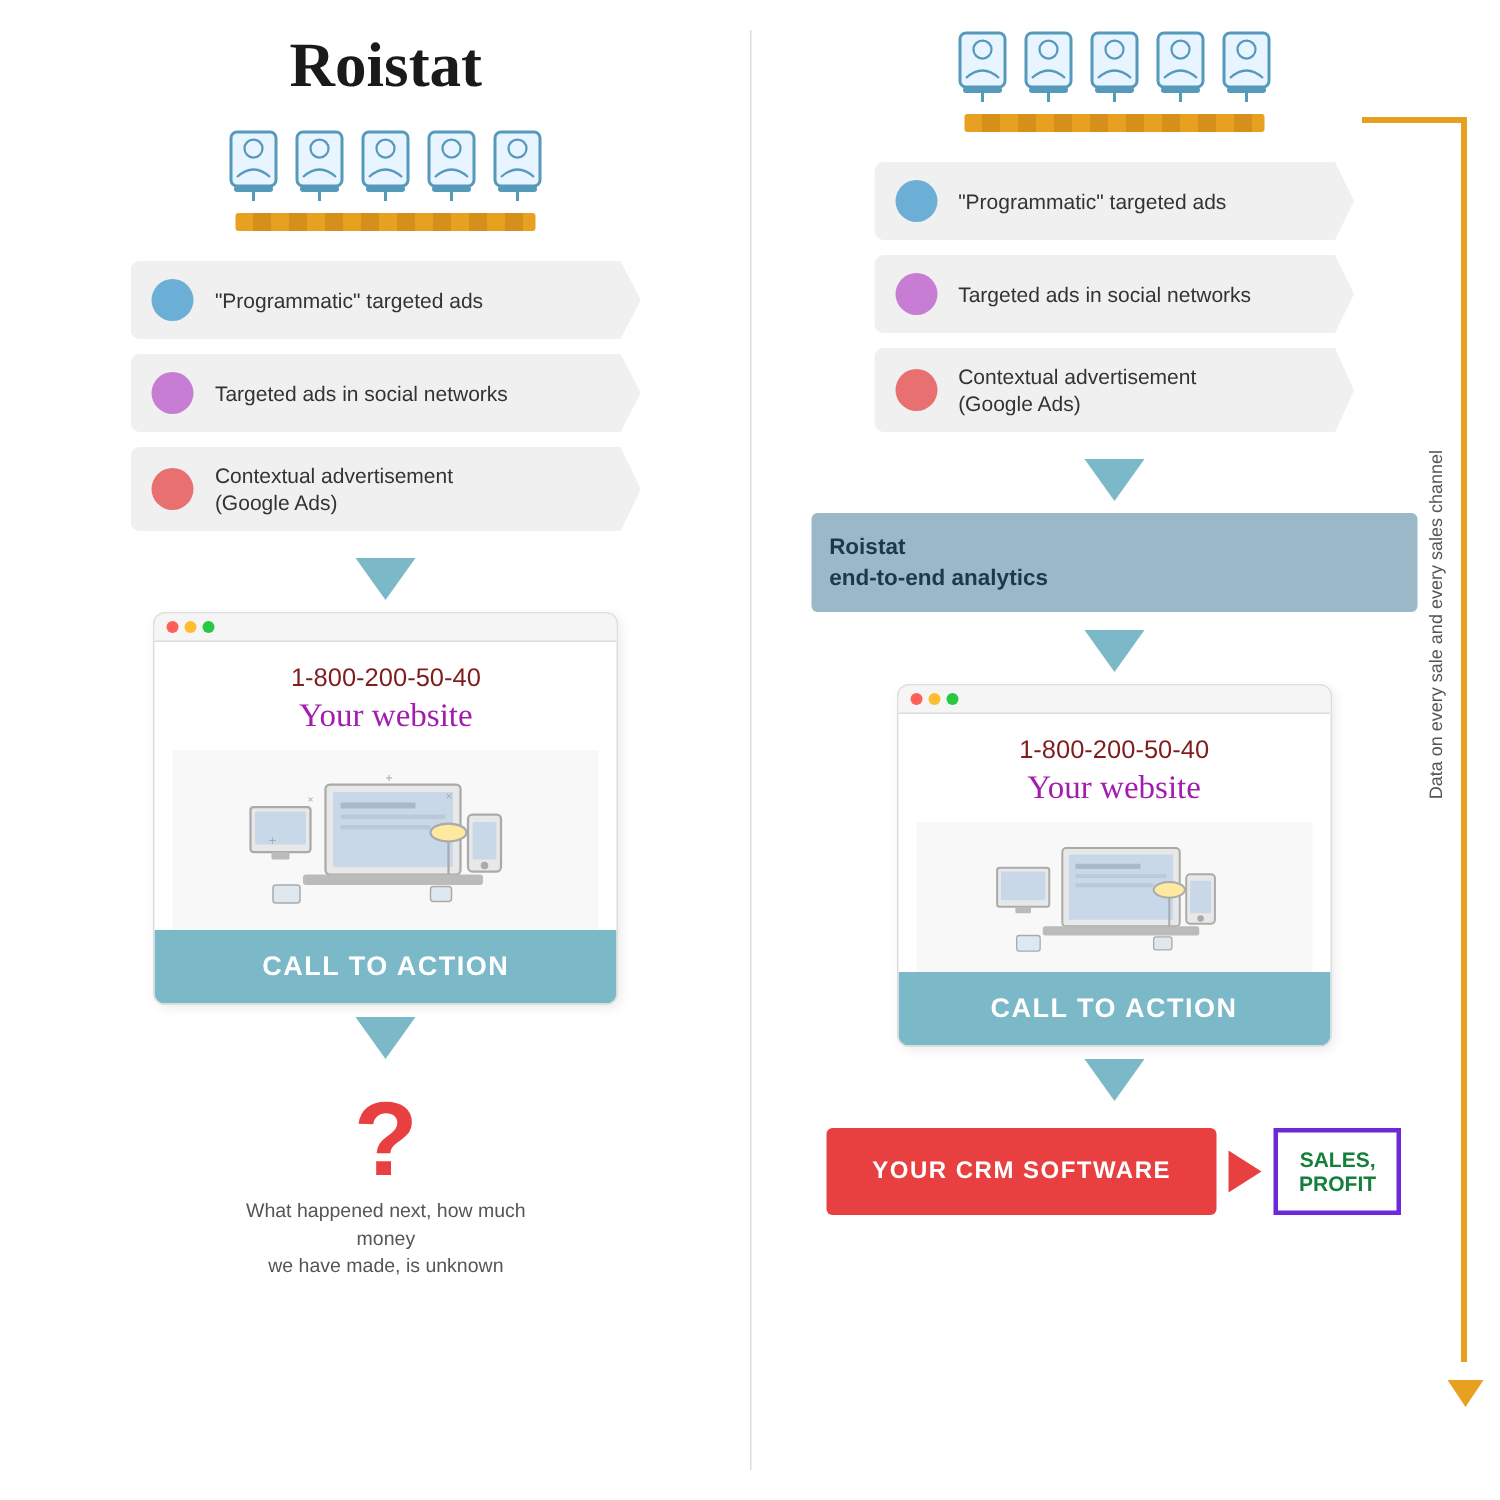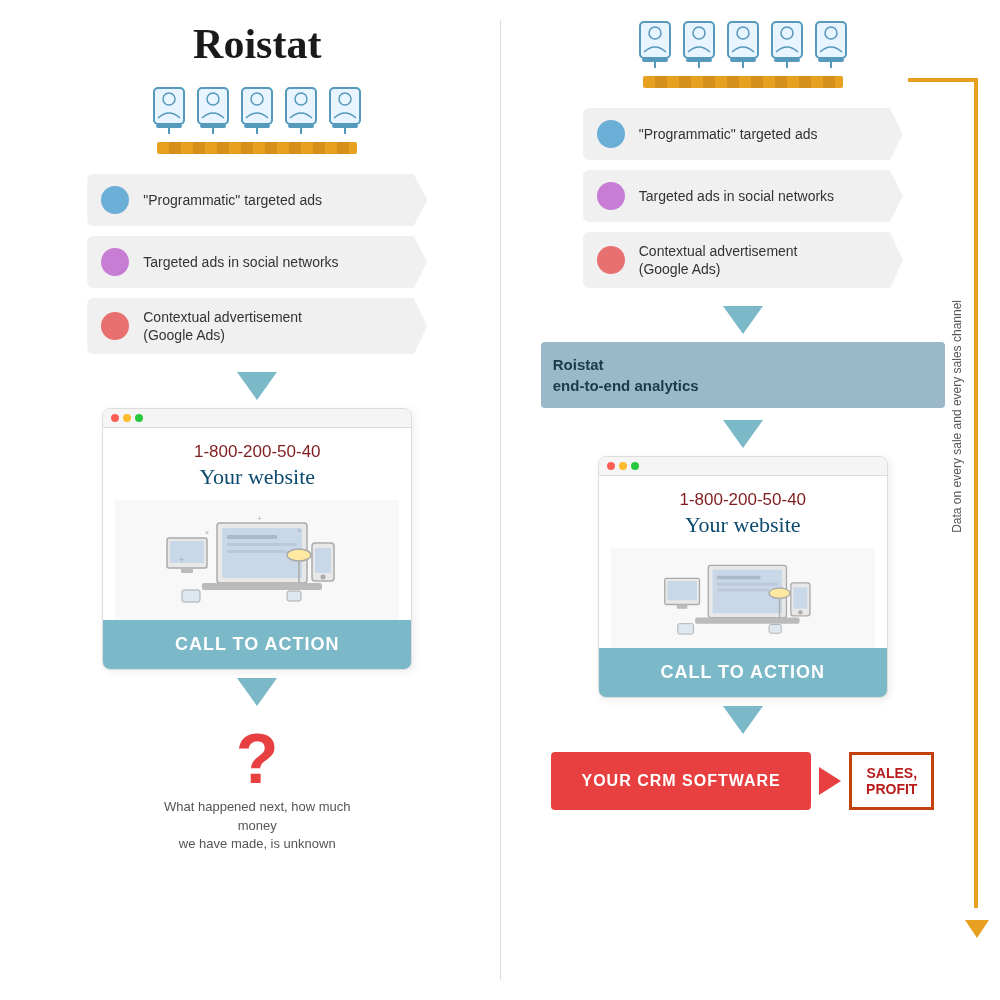--- a/index.html
+++ b/index.html
@@ -137,21 +137,21 @@
     }
 
     .website-phone {
       font-size: 17px;
       color: #7f1d1d;
       margin-bottom: 2px;
     }
 
     .website-title {
       font-size: 22px;
-      color: #0c4a6e;
+      color: #a21caf;
       margin-bottom: 10px;
       font-family: 'Georgia', serif;
     }
 
     
     .computer-illustration {
       width: 100%;
       height: 120px;
       background: #f8f8f8;
       display: flex;
@@ -213,26 +213,26 @@
       font-size: 16px;
       font-weight: 700;
       letter-spacing: 1px;
       border-radius: 4px;
       text-align: center;
       width: 260px;
     }
 
     .sales-box {
       background: #fff;
-      border: 3px solid #c2410c;
+      border: 3px solid #6d28d9;
       padding: 10px 14px;
       font-size: 14px;
       font-weight: 700;
       text-align: center;
-      color: #b91c1c;
+      color: #15803d;
       min-width: 80px;
     }
 
     .bottom-row {
       display: flex;
       align-items: center;
       gap: 8px;
       margin-top: 10px;
     }
 

